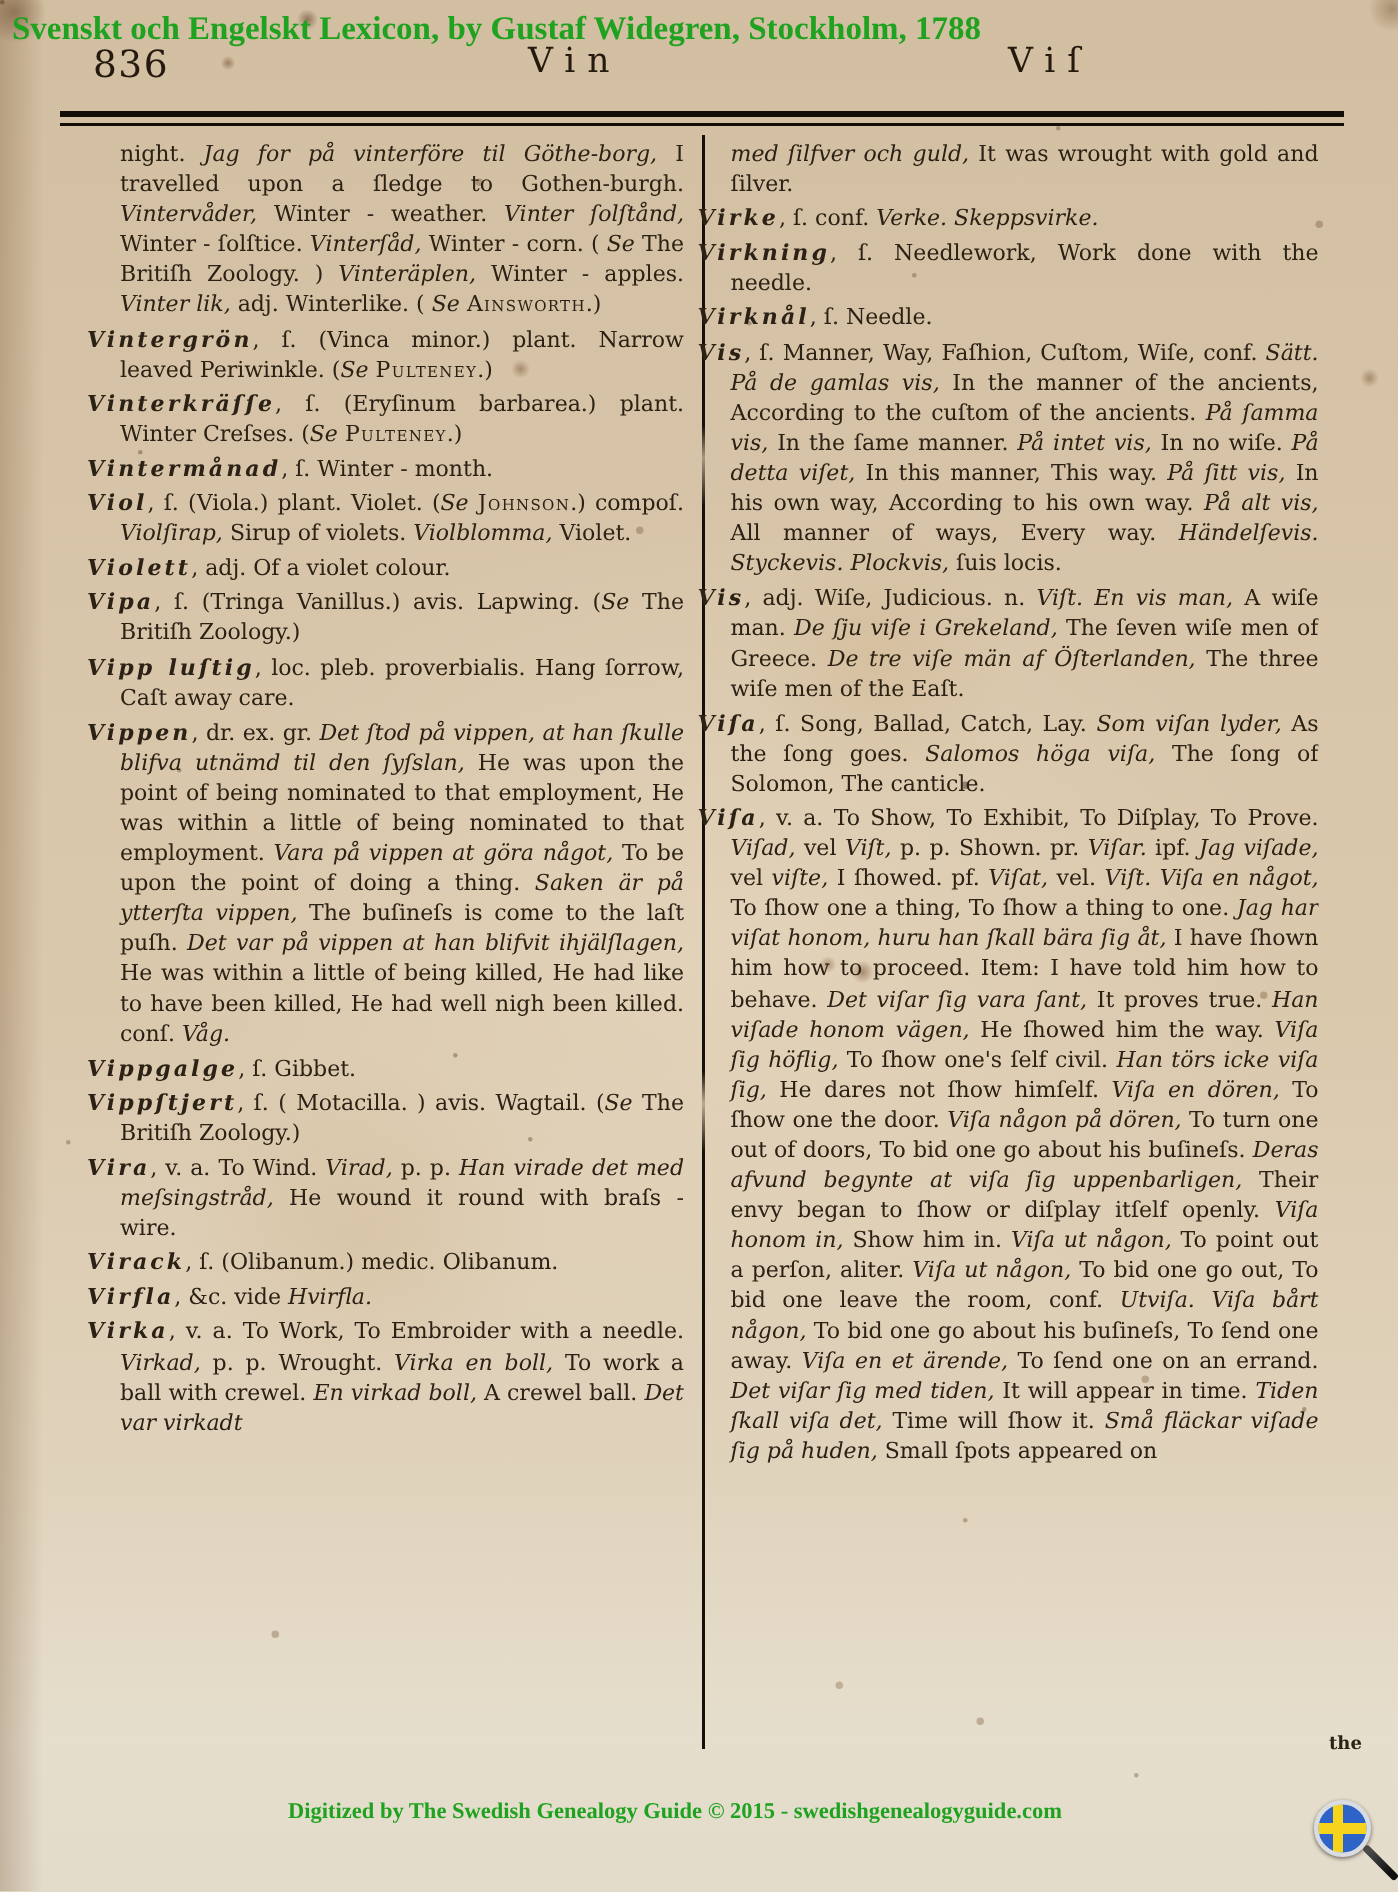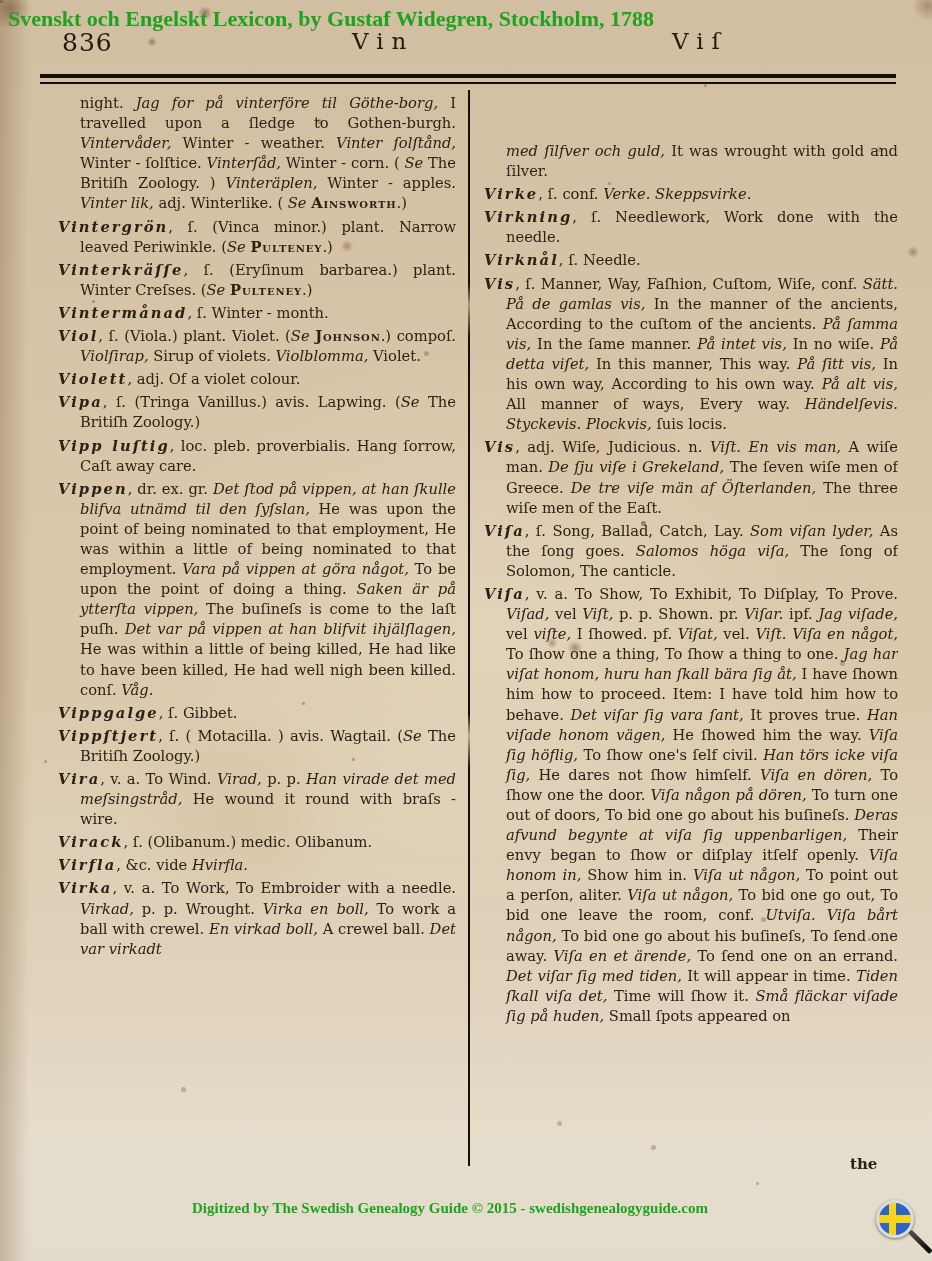--- a/index.html
+++ b/index.html
@@ -42,30 +42,30 @@
     color:#1fa21f;white-space:nowrap;
   }
   .folio{position:absolute;left:62px;top:28px;font-size:25px;letter-spacing:1px;color:#241a0e;}
   .rh{position:absolute;top:28px;font-size:23px;letter-spacing:8px;color:#241a0e;}
   .rh-left{left:352px;}
   .rh-right{left:672px;}
   .rule{position:absolute;left:40px;top:74px;width:856px;height:10px;
     border-top:4px solid #120d06;border-bottom:2px solid #120d06;box-sizing:border-box;}
   .col{position:absolute;top:93px;height:1072px;overflow:hidden;font-size:14.7px;line-height:20.1px;text-align:justify;}
   .col-left{left:58px;width:398px;}
-  .col-right{left:484px;width:414px;margin-top:48px;}
+  .col-right{left:465px;width:414px;}
   .divider{position:absolute;left:468px;top:90px;width:2px;height:1076px;
     background:linear-gradient(180deg,#17100a 0%,#17100a 18%,rgba(23,16,10,.25) 20%,#17100a 23%,#17100a 58%,rgba(23,16,10,.2) 60%,#17100a 63%,#17100a 100%);}
   .entry{padding-left:22px;text-indent:-22px;margin-bottom:3px;}
   .entry.cont{text-indent:0;}
   .seg-h{font-style:italic;font-weight:bold;letter-spacing:.14em;}
   .seg-i{font-style:italic;}
   .seg-r{font-style:normal;}
-  .seg-c{font-variant:small-caps;letter-spacing:.06em;font-weight:bold;}
-  .catchword{position:absolute;left:850px;top:1155px;font-size:15px;font-weight:bold;color:#2b2114;}
+  .seg-c{font-variant:small-caps;letter-spacing:.06em;}
+  .catchword{position:absolute;left:886px;top:1155px;font-size:12px;font-weight:bold;color:#2b2114;}
   .credit{
     position:absolute;left:0;top:1200px;width:900px;text-align:center;
     font-family:"Liberation Serif",serif;font-weight:bold;font-size:15px;color:#1fa21f;white-space:nowrap;
   }
   .flag-mag{position:absolute;left:874px;top:1200px;width:58px;height:61px;}
   .flag-mag .lens{
     position:absolute;left:2px;top:0;width:38px;height:38px;border-radius:50%;
     background-color:#2e64c8;
     background-image:
       linear-gradient(to bottom, transparent 39%, #f6d41c 39%, #f6d41c 61%, transparent 61%),

